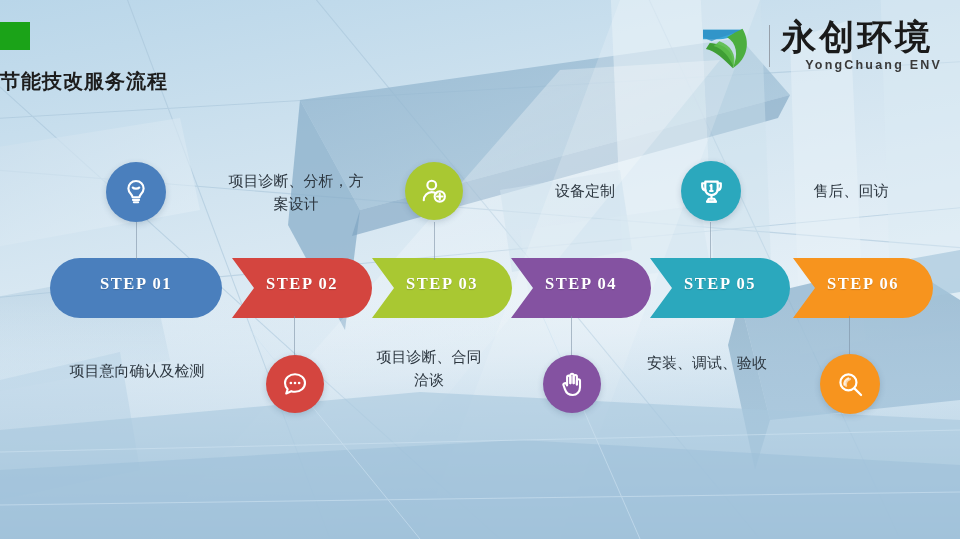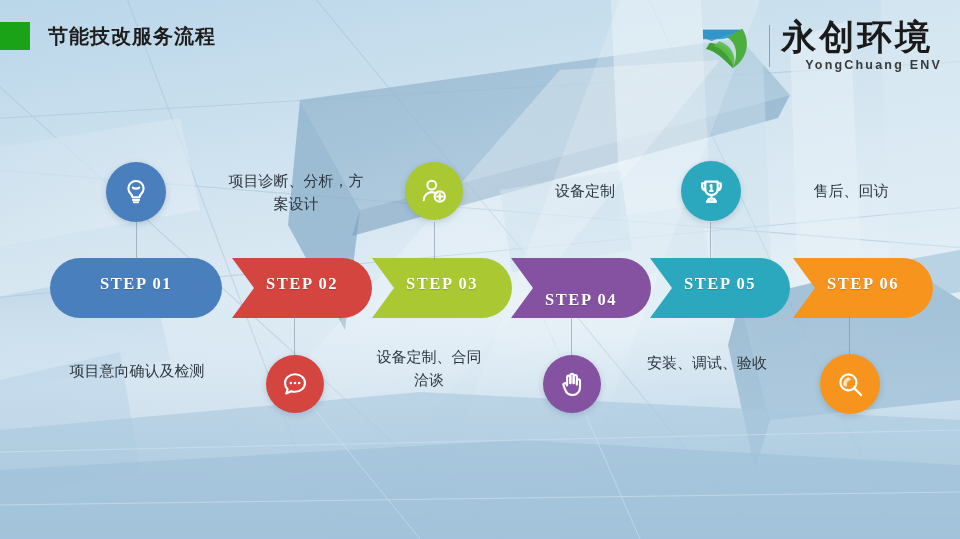--- a/index.html
+++ b/index.html
@@ -16,21 +16,21 @@
     overflow:hidden;
   }
 
   
   .bg-layer { position:absolute; inset:0; overflow:hidden; }
   .bg-svg   { position:absolute; inset:0; width:960px; height:539px; }
 
   
   .title-bar {
     position:absolute; left:0; top:22px;
-    display:flex; align-items:center; gap:18px;
+    display:flex; gap:18px;flex-direction:column;
   }
   .title-marker {
     width:30px; height:28px;
     background:#1ba318;
   }
   .title-text {
     font-size:20px; font-weight:bold; color:#1d1d1d;
     letter-spacing:1px;
     font-family:"DejaVu Sans", sans-serif;
   }
@@ -222,21 +222,21 @@
       <span class="step-label">STEP 02</span>
     </div>
 
     <div class="step" style="left:372px; width:140px;">
       <svg class="step-shape" viewBox="0 0 140 60" preserveAspectRatio="none">
         <path d="M0,0 L110,0 A30,30 0 0 1 110,60 L0,60 L22,30 Z" fill="#a9c832"></path>
       </svg>
       <span class="step-label">STEP 03</span>
     </div>
 
-    <div class="step" style="left:511px; width:140px;align-items:flex-end;">
+    <div class="step" style="left:511px; width:140px;">
       <svg class="step-shape" viewBox="0 0 140 60" preserveAspectRatio="none">
         <path d="M0,0 L110,0 A30,30 0 0 1 110,60 L0,60 L22,30 Z" fill="#8452a1"></path>
       </svg>
       <span class="step-label">STEP 04</span>
     </div>
 
     <div class="step" style="left:650px; width:140px;">
       <svg class="step-shape" viewBox="0 0 140 60" preserveAspectRatio="none">
         <path d="M0,0 L110,0 A30,30 0 0 1 110,60 L0,60 L22,30 Z" fill="#2ba8bd"></path>
       </svg>
@@ -306,21 +306,21 @@
       <path d="M7.4 12.2 C7.0 10.2 8.1 8.0 10.2 7.3" opacity=".85"></path>
       <path d="M8.6 13.1 C7.9 10.8 9.2 8.4 11.6 7.8" opacity=".6"></path>
     </svg>
   </div>
 
   <div class="caption" style="left:196px; top:170px; width:200px;">项目诊断、分析，方
 案设计</div>
 
   <div class="caption" style="left:22px; top:360px; width:230px;">项目意向确认及检测</div>
 
-  <div class="caption" style="left:340px; top:346px; width:178px;">设备定制、合同
+  <div class="caption" style="left:340px; top:346px; width:178px;">项目诊断、合同
 洽谈</div>
 
   <div class="caption" style="left:520px; top:180px; width:130px;">设备定制</div>
 
   <div class="caption" style="left:612px; top:352px; width:190px;">安装、调试、验收</div>
 
   <div class="caption" style="left:786px; top:180px; width:130px;">售后、回访</div>
 
 </div>
 

